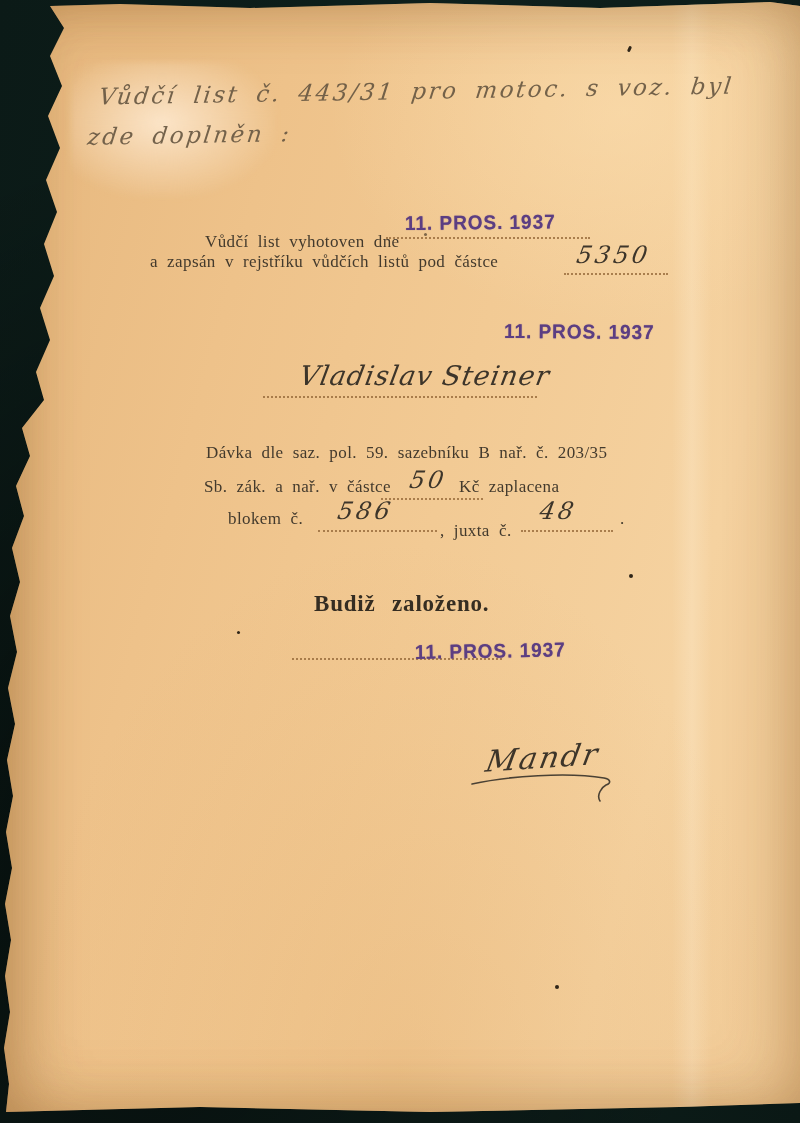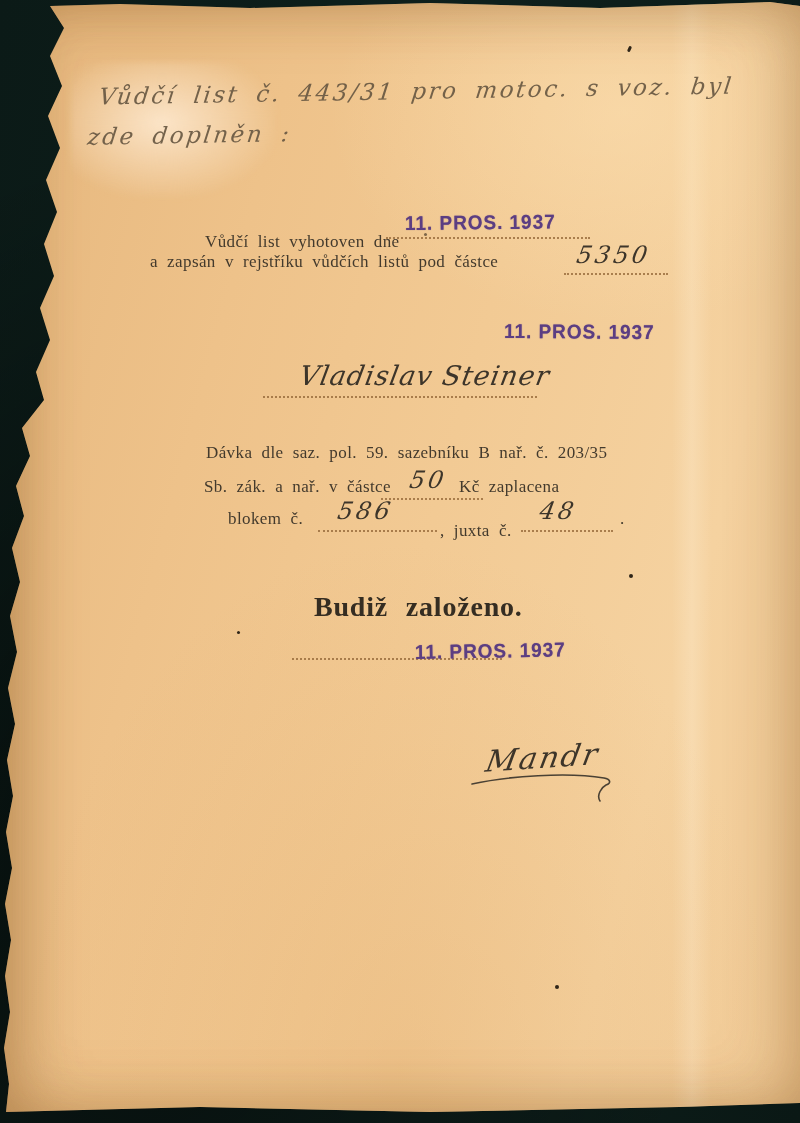--- a/index.html
+++ b/index.html
@@ -82,21 +82,21 @@
     text-shadow:0 0 1px rgba(92,62,130,0.65);
   }
   .dotline{
     position:absolute;
     border-bottom:2px dotted rgba(150,105,58,0.8);
     height:0;
   }
   .heading{
     position:absolute;
     font-weight:bold;
-    font-size:28px;
+    font-size:23px;
     color:#352d22;
     letter-spacing:0.8px;
     word-spacing:10px;
     white-space:nowrap;
   }
   .sig-flourish{ position:absolute; }
   .speck{
     position:absolute;
     background:#2f2518;
     border-radius:50%;

